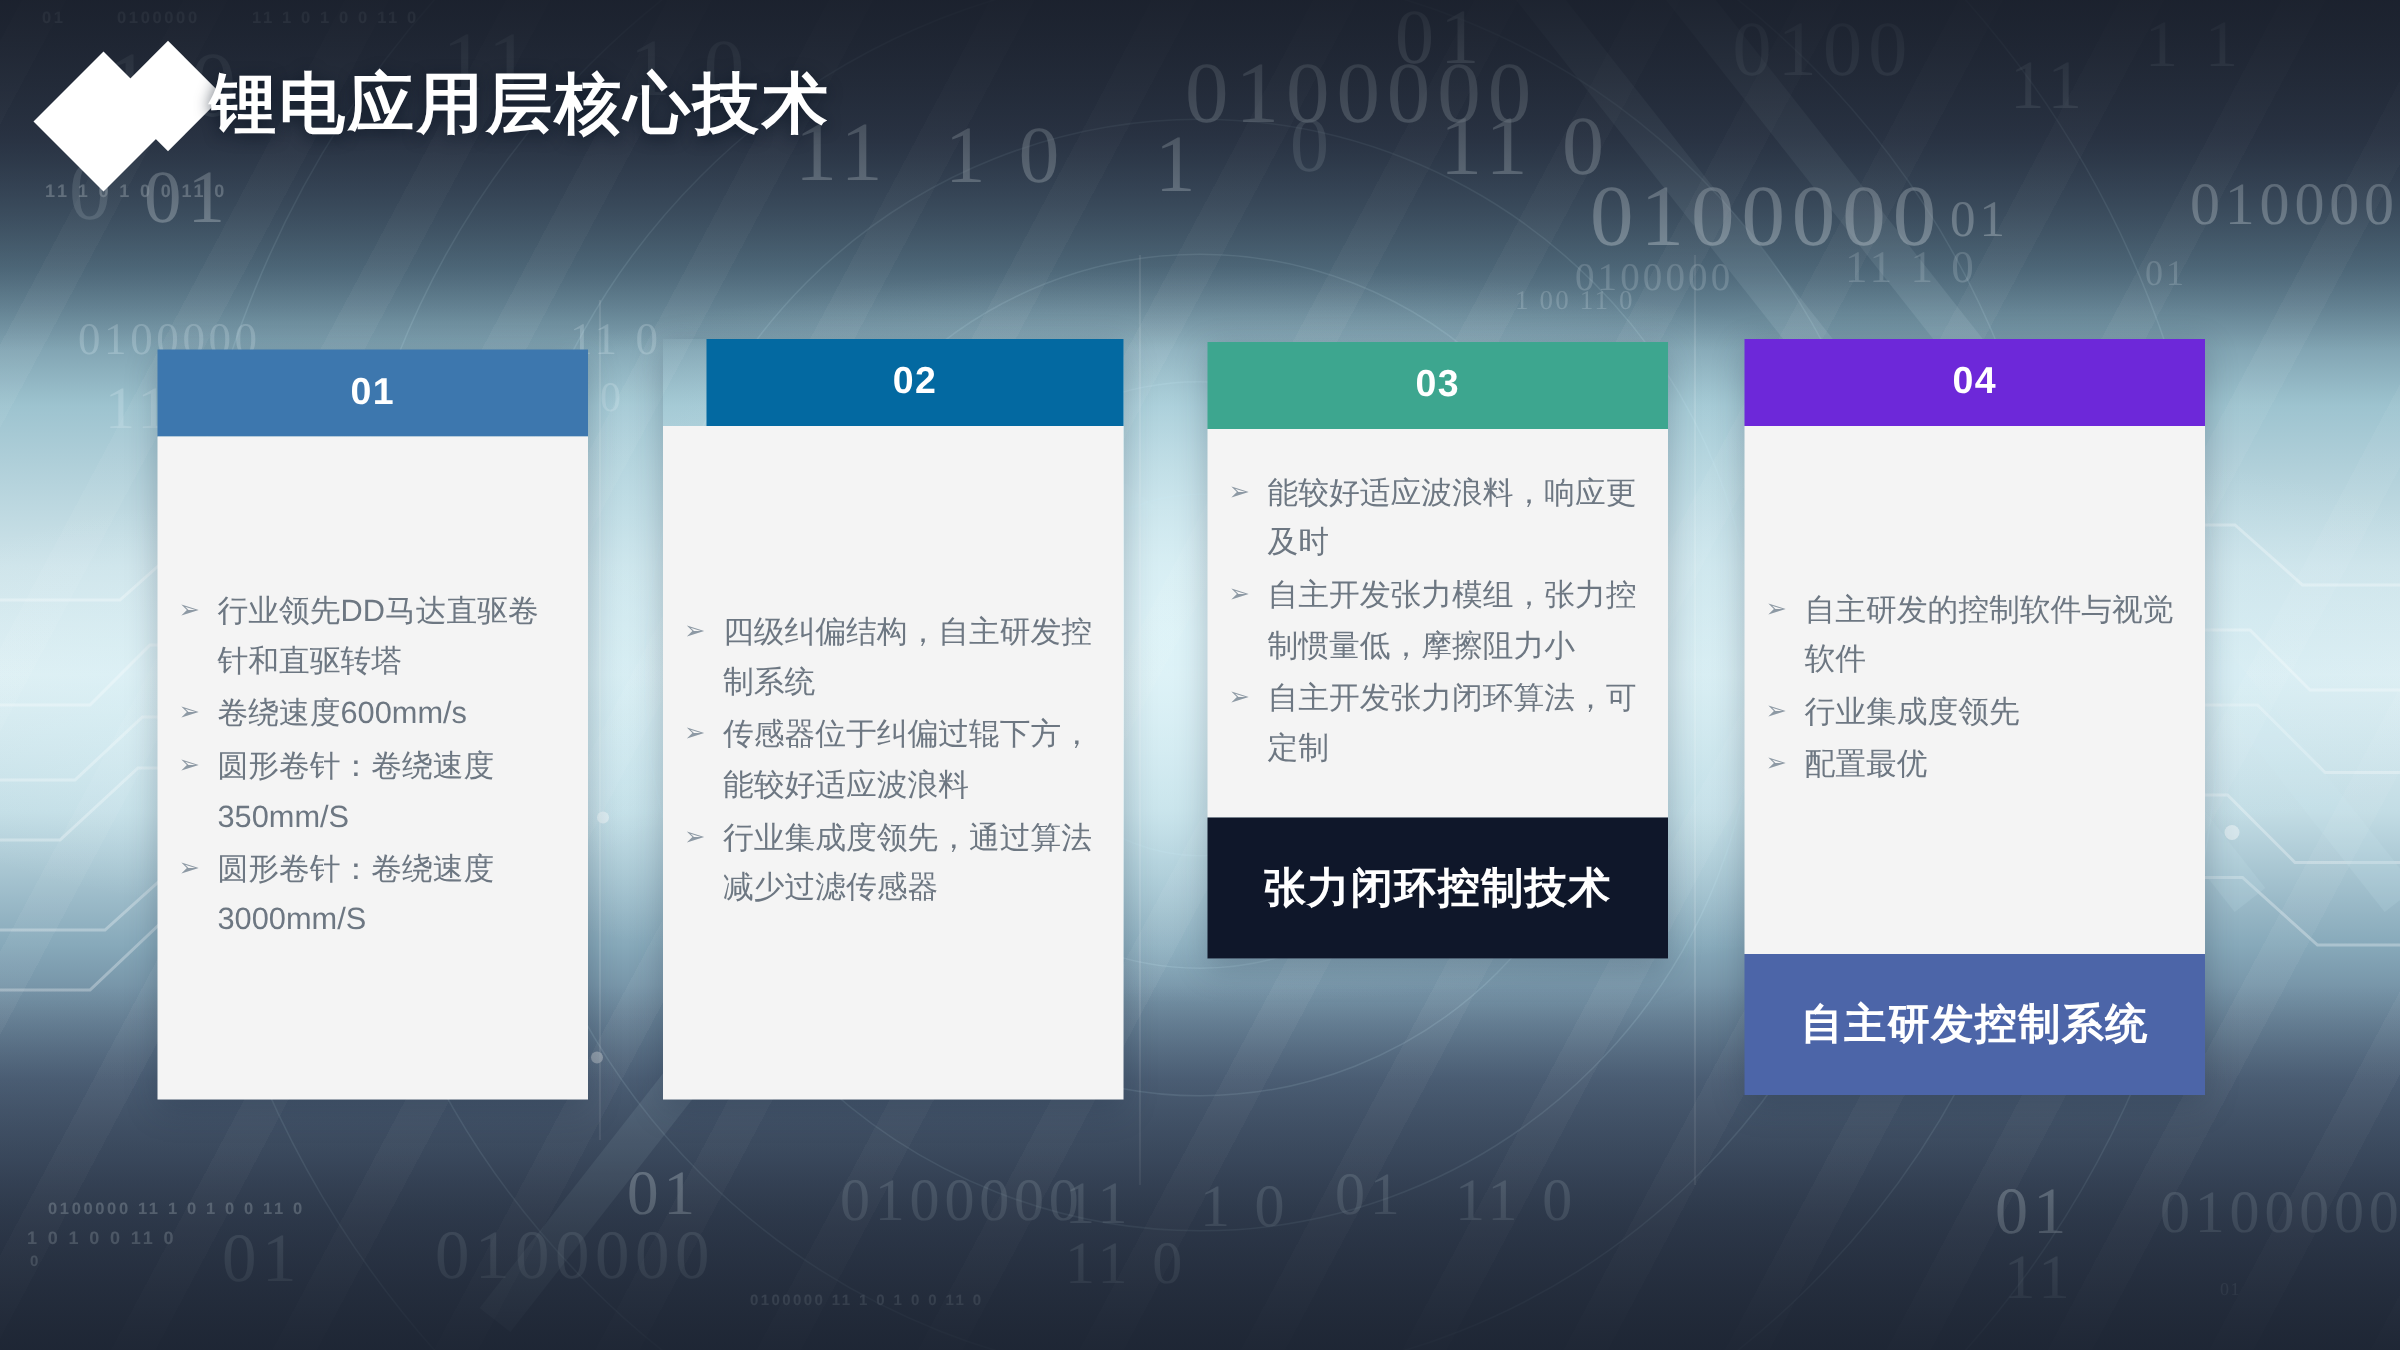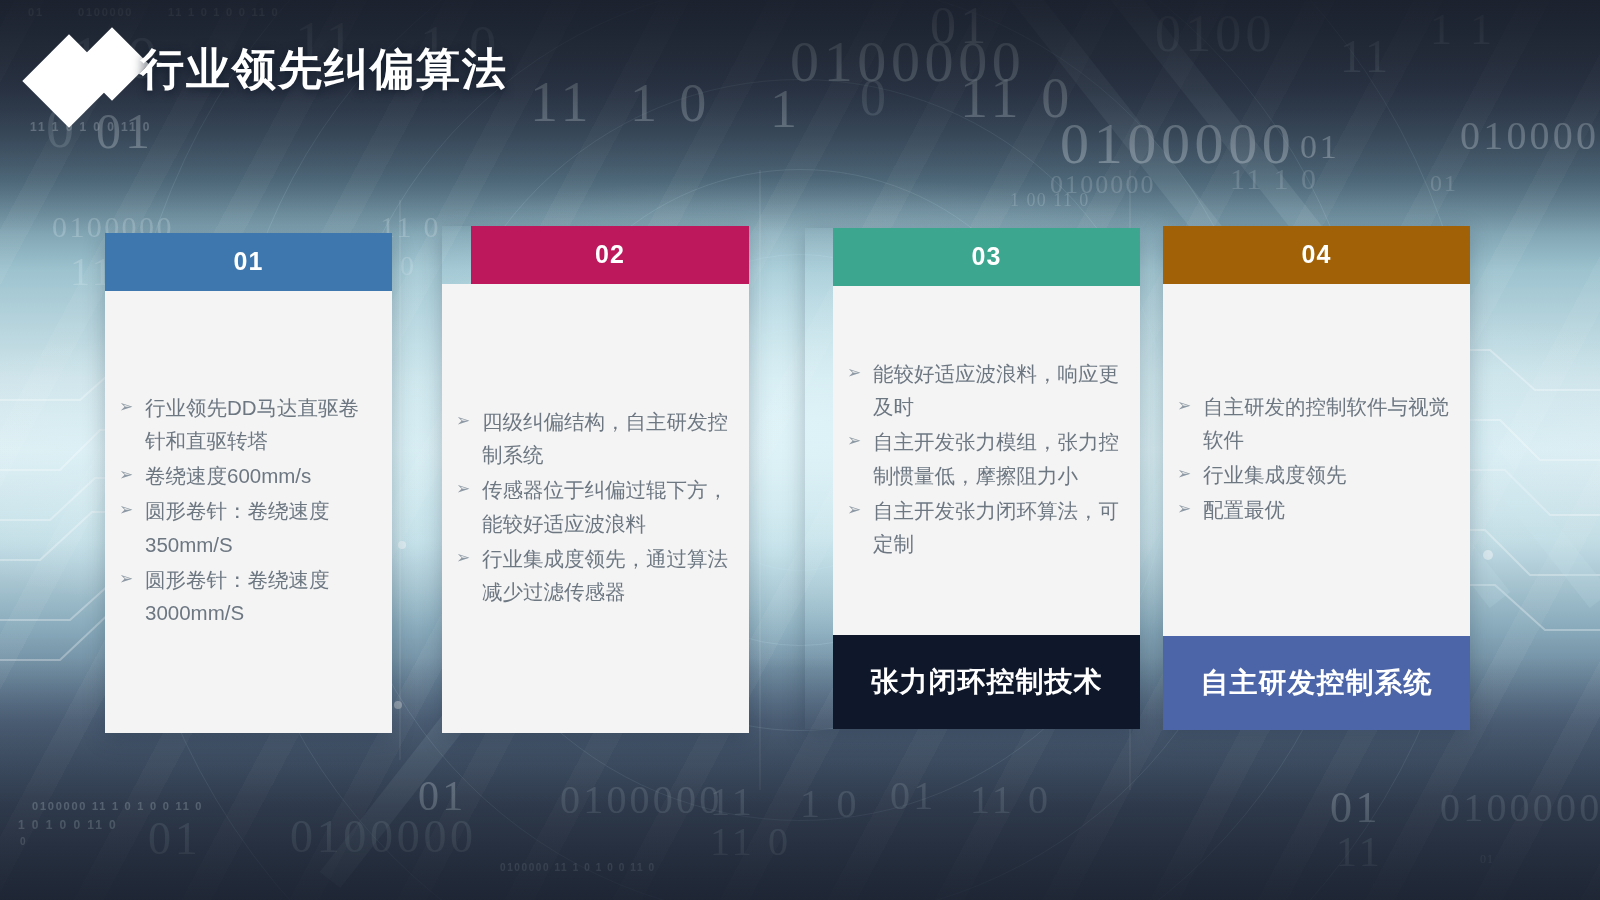--- a/index.html
+++ b/index.html
@@ -107,21 +107,21 @@
     color:#ffffff;font-size:28px;font-weight:700;letter-spacing:1px;
     text-align:center;display:flex;align-items:center;justify-content:center;
     font-family:"Liberation Sans","DejaVu Sans",sans-serif;
   }
 
   
   #card-1{left:105px;top:233px;width:287px;height:500px;}
   #card-1 .foot{height:94px;}
   #card-2{left:442px;top:226px;width:307px;height:507px;}
   #card-2 .foot{height:94px;}
-  #card-3{left:805px;top:228px;width:307px;height:501px;padding-left:28px;}
+  #card-3{left:805px;top:228px;width:307px;height:411px;}
   #card-3 .foot{height:94px;}
   #card-4{left:1163px;top:226px;width:307px;height:504px;}
   #card-4 .foot{height:94px;}
 </style>
 </head>
 <body>
 
 <div class="slide">
 
   <div class="bg-base"></div>
@@ -225,21 +225,21 @@
     <b style="left:1480px;top:852px;font-size:12px;" class="dim">01</b>
   </div>
 
   <div class="bg-vignette"></div>
 
   <div class="header">
     <div class="logo">
       <i class="d1"></i>
         <i class="d2"></i>
     </div>
-    <div class="title">行业领先纠偏算法</div>
+    <div class="title">锂电应用层核心技术</div>
   </div>
 
   <div class="cards">
 
     <div class="card" id="card-1">
       <div class="num" style="background:#3d77ae;">01</div>
       <div class="body">
         <ul>
           <li>
             <span class="arw">➢</span>
@@ -255,21 +255,21 @@
           </li>
           <li>
             <span class="arw">➢</span>
             <span class="txt">圆形卷针：卷绕速度3000mm/S</span>
           </li>
         </ul>
       </div>
     </div>
 
     <div class="card" id="card-2">
-      <div class="num" style="background:#be185d;margin-left:29px;">02</div>
+      <div class="num" style="background:#0369a1;margin-left:29px;">02</div>
       <div class="body">
         <ul>
           <li>
             <span class="arw">➢</span>
             <span class="txt">四级纠偏结构，自主研发控制系统</span>
           </li>
           <li>
             <span class="arw">➢</span>
             <span class="txt">传感器位于纠偏过辊下方，能较好适应波浪料</span>
           </li>
@@ -296,21 +296,21 @@
           <li>
             <span class="arw">➢</span>
             <span class="txt">自主开发张力闭环算法，可定制</span>
           </li>
         </ul>
       </div>
       <div class="foot" style="background:#0f172a;">张力闭环控制技术</div>
     </div>
 
     <div class="card" id="card-4">
-      <div class="num" style="background:#a16207;">04</div>
+      <div class="num" style="background:#6d28d9;">04</div>
       <div class="body">
         <ul>
           <li>
             <span class="arw">➢</span>
             <span class="txt">自主研发的控制软件与视觉软件</span>
           </li>
           <li>
             <span class="arw">➢</span>
             <span class="txt">行业集成度领先</span>
           </li>

